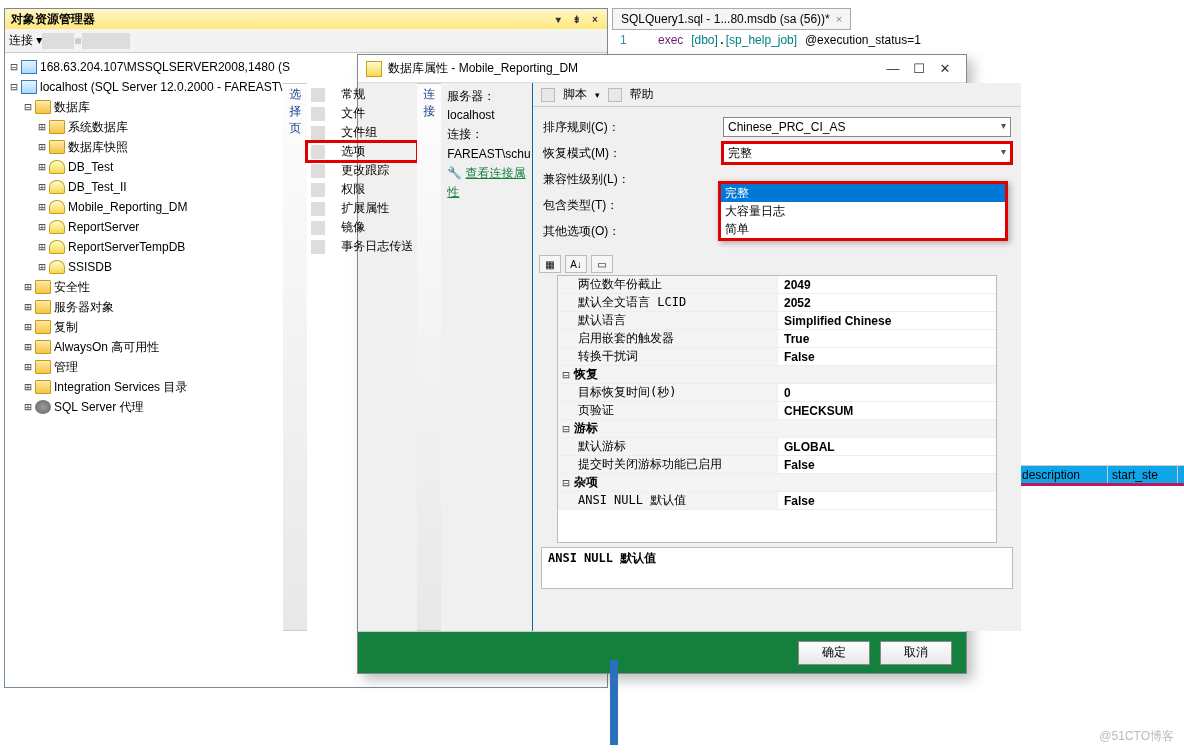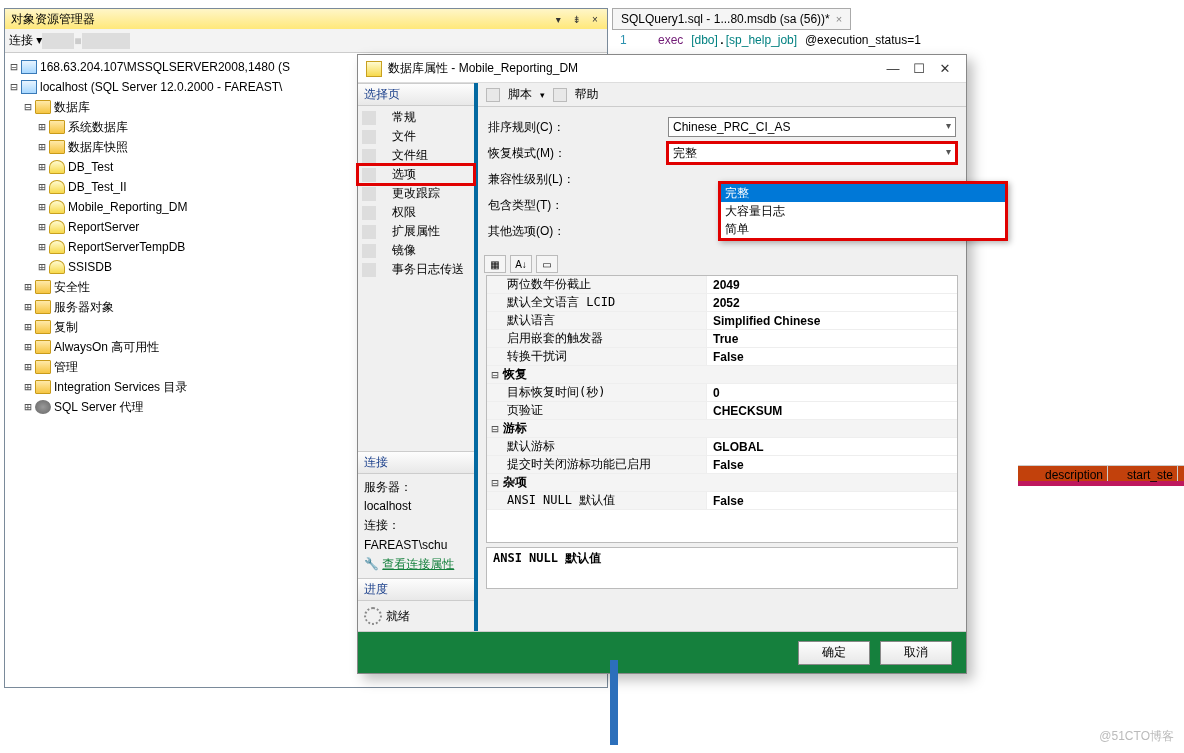--- a/index.html
+++ b/index.html
@@ -1,20 +1,20 @@
 <!DOCTYPE html>
 <html><head>
 <meta charset="utf-8">
 <style>
 * { box-sizing: border-box; margin: 0; padding: 0; font-family: "Microsoft YaHei", "Segoe UI", sans-serif; font-size: 12px; }
 body { background: #fff; width: 1184px; height: 753px; position: relative; overflow: hidden; }
 
 
 .oe-panel { position: absolute; left: 4px; top: 8px; width: 604px; height: 680px; border: 1px solid #7a8a9a; }
-.oe-title { background: linear-gradient(#fff6c8, #ffe87a); height: 20px; line-height: 20px; padding: 0 6px; font-size: 12px; display:flex; justify-content:space-between; align-items:center; }
+.oe-title { background: linear-gradient(#fff6c8, #ffe87a); height: 20px; line-height: 20px; padding: 0 6px; font-size: 12px; display:flex; justify-content:space-between; align-items:center;font-weight:bold; }
 .oe-title-btns span { display:inline-block; width:12px; height:12px; margin-left:3px; font-size:10px; text-align:center; line-height:12px; color:#333; }
 .oe-toolbar { background: #f3f3f3; height: 24px; border-bottom:1px solid #ccc; display:flex; align-items:center; padding:0 4px; }
 .oe-toolbar span { font-size:12px; }
 .oe-toolbar .ticon { width:16px; height:16px; display:inline-block; background:#ddd; }
 
 .tree { padding: 4px 2px; background:#fff; height: calc(100% - 44px); overflow:auto; }
 .tree-row { display:flex; align-items:center; height:20px; white-space:nowrap; }
 .tree-row .exp { width:14px; text-align:center; color:#555; font-family:monospace; cursor:pointer; }
 .tree-row .icon { width:16px; height:14px; display:inline-block; margin-right:3px; }
 .folder { background: linear-gradient(#ffe9a8,#f5c542); border:1px solid #c89b1a; border-radius:1px; }
@@ -31,21 +31,21 @@
 .code-area .num { color:#2b91af; } .code-area .kw { color:#701a75; } .code-area .id { color:#008080; }
 
 
 .dialog { position:absolute; left:357px; top:54px; width:610px; height:620px; background:#f0f0f0; border:1px solid #888; box-shadow: 6px 6px 12px rgba(0,0,0,0.25); }
 .dlg-title { background:#fff; height:28px; display:flex; align-items:center; padding:0 8px; border-bottom:1px solid #ddd; }
 .dlg-title .dicon { width:16px; height:16px; background:linear-gradient(#fffbd0,#f7d94c); border:1px solid #c8a020; margin-right:6px; }
 .dlg-title .spacer { flex:1; }
 .dlg-title .winbtn { width:26px; height:26px; text-align:center; line-height:26px; font-size:13px; color:#333; cursor:pointer; }
 
 .dlg-body { display:flex; height: calc(100% - 28px - 42px); }
-.dlg-left { width:175px; border-right:4px solid #0369a1; display:flex; flex-direction:column;justify-content:center; }
+.dlg-left { width:175px; border-right:1px solid #0369a1; display:flex; flex-direction:row;justify-content:center; }
 .section-hdr { background:linear-gradient(#fdfdfd,#e8e8e8); border-bottom:1px solid #ccc; border-top:1px solid #ccc; padding:2px 6px; font-weight:normal; color:#1a3f8b; }
 .page-list { flex:0 0 auto; padding:2px 0; }
 .page-item { display:flex; align-items:center; height:19px; padding:0 4px; gap:16px; cursor:pointer; }
 .page-item .picon { width:14px; height:14px; background:#ddd; display:inline-block; }
 .page-item.sel-red { outline: 3px solid #e00000; outline-offset:-1px; }
 
 .conn-box { padding:4px 6px; font-size:12px; line-height:1.6; }
 .conn-box a { color:#15803d; text-decoration:underline; }
 .progress-row { display:flex; align-items:center; gap:4px; padding:6px; }
 .spinner { width:18px; height:18px; border:2px dotted #888; border-radius:50%; }
@@ -60,35 +60,35 @@
 .combo { border:1px solid #888; background:#fff; height:20px; width:288px; padding:0 4px; position:relative; display:flex; align-items:center;}
 .combo::after { content:"▾"; position:absolute; right:4px; top:2px; font-size:10px; color:#555; }
 .red-box { outline:3px solid #e00000; outline-offset:-1px; }
 
 .dropdown-overlay { position:absolute; left:718px; top:181px; width:290px; border:3px solid #e00000; background:#fff; z-index:20; box-shadow:2px 2px 6px rgba(0,0,0,0.3); }
 .dropdown-overlay .opt { padding:1px 4px; font-size:12px; line-height:16px;}
 .dropdown-overlay .opt.sel { background:#0078d7; color:#fff; }
 
 .grid-toolbar { height:22px; padding:2px 6px; display:flex; gap:4px; }
 .grid-toolbar .gbtn { width:22px; height:18px; border:1px solid #bbb; background:#f5f5f5; display:inline-flex; align-items:center; justify-content:center; font-size:10px;}
-.prop-grid { border:1px solid #bbb; margin:0 8px; height:268px; overflow:auto; background:#fff; }
+.prop-grid { border:1px solid #bbb; margin:0 24px; height:268px; overflow:auto; background:#fff; }
 .pg-row { display:flex; height:18px; border-bottom:1px solid #eee; }
 .pg-row .k { width:220px; padding-left:20px; border-right:1px solid #eee; font-family:Consolas,SimSun,monospace; font-size:12px; display:flex; align-items:center; background:#f4f4f4;}
 .pg-row .v { flex:1; padding-left:6px; font-family:Consolas,SimSun,monospace; font-size:12px; display:flex; align-items:center;}
 .pg-cat { display:flex; height:18px; background:#f4f4f4; border-bottom:1px solid #eee; align-items:center;}
 .pg-cat .tw { width:16px; text-align:center; color:#555; font-family:monospace;}
 .pg-cat .cat { font-weight:bold; font-family:Consolas,SimSun,monospace;}
 .desc-box { border:1px solid #bbb; margin:4px 8px 0 8px; height:42px; padding:2px 6px; font-family:Consolas,SimSun,monospace; font-weight:bold; background:#fff;}
 
 .dlg-footer { height:42px; border-top:1px solid #ccc; display:flex; align-items:center; justify-content:flex-end; padding:0 14px; gap:10px; background:#15803d;}
 .btn { min-width:72px; height:24px; border:1px solid #888; background:linear-gradient(#fdfdfd,#e8e8e8); cursor:pointer; }
 
 
 .result-grid { position:absolute; left:1018px; top:465px; right:0; height:50px; border-top:1px solid #ccc; background:#fff; font-size:11px;}
-.result-grid .hdr { display:flex; height:20px; background:#c2410c; border-bottom:5px solid #be185d;text-align:right;}
+.result-grid .hdr { display:flex; height:20px; background:#0ea5e9; border-bottom:3px solid #be185d;}
 .result-grid .hdr div { border-right:1px solid #ccc; padding:2px 4px;}
 
 .blue-bar { position:absolute; left:610px; top:660px; width:8px; height:85px; background:#2c6fbb; }
 .watermark { position:absolute; right:10px; bottom:8px; color:#bbb; font-size:12px;}
 </style>
 </head>
 <body>
 
 <div class="oe-panel">
   <div class="oe-title">

